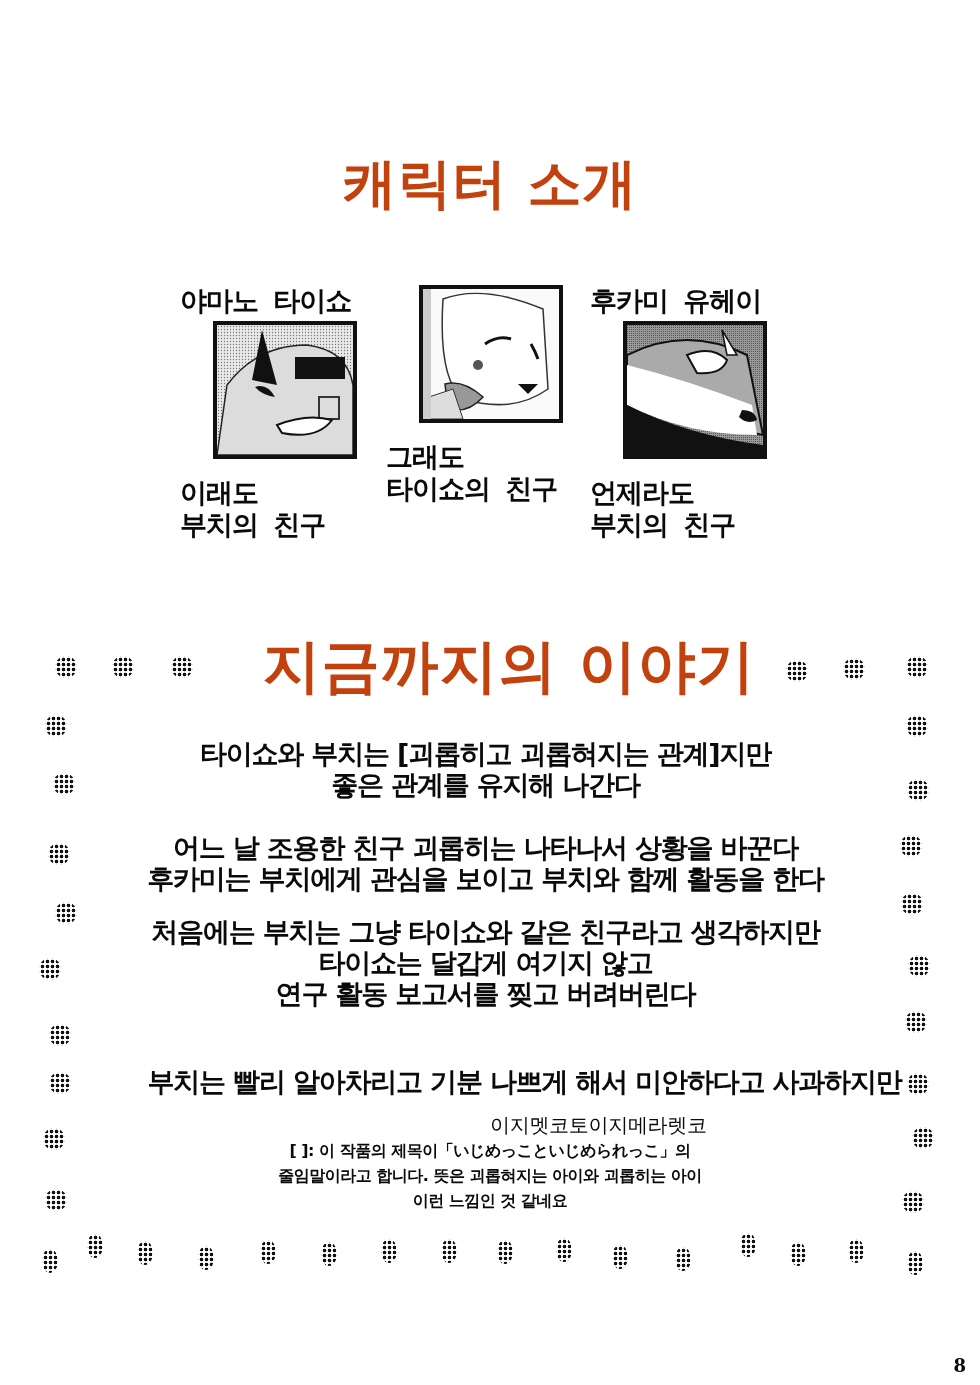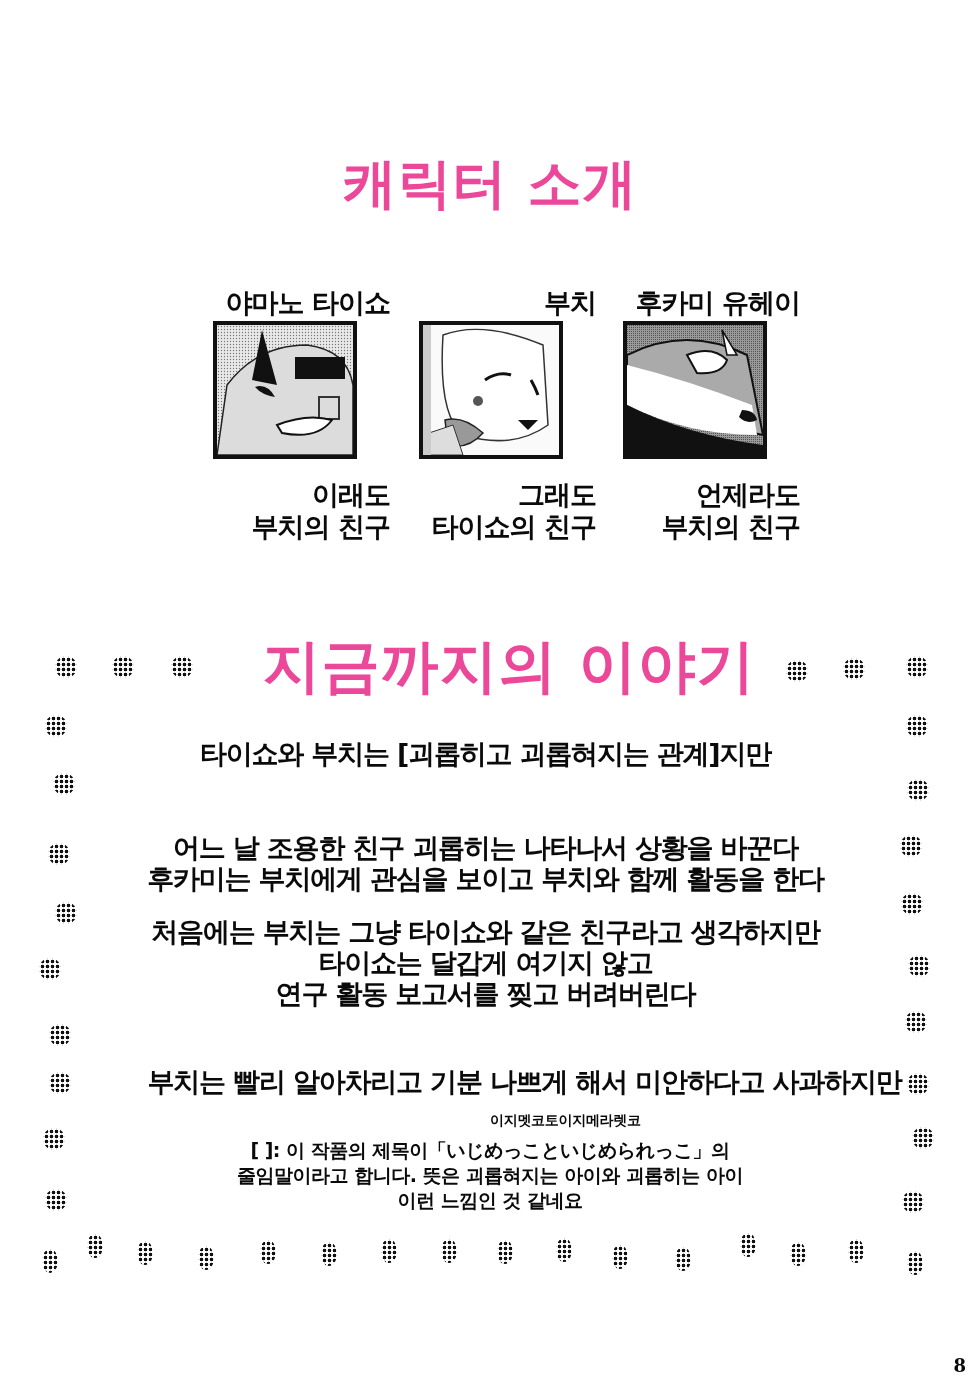--- a/index.html
+++ b/index.html
@@ -1,36 +1,36 @@
 <!DOCTYPE html>
 <html><head>
 <meta charset="utf-8">
 <style>
   html, body { margin: 0; padding: 0; background: #ffffff; }
   body { width: 980px; height: 1385px; position: relative; overflow: hidden;
          font-family: "DejaVu Sans", "Liberation Sans", sans-serif; color: #0a0a0a; }
 
   .section-title { position: absolute; left: 0; width: 980px; text-align: center;
-                   font-weight: bold; letter-spacing: 1px; color: #ec4899; }
+                   font-weight: bold; letter-spacing: 1px; color: #c2410c; }
   #title-chars { top: 148px; font-size: 54px; }
   #title-story { top: 628px; font-size: 58px; margin-left: 19px; }
 
-  .char-col { position: absolute; width: 210px; text-align: right; }
+  .char-col { position: absolute; width: 210px; text-align: left; font-family: Liberation Mono, monospace; }
   .char-name { font-size: 27px; font-weight: bold; height: 36px; line-height: 36px; letter-spacing: -1px; }
   .portrait { margin: 0 auto; width: 144px; height: 138px; border: 4px solid #111;
               box-sizing: border-box; position: relative; overflow: hidden; }
   .char-caption { font-size: 27px; font-weight: bold; line-height: 32px; margin-top: 20px; letter-spacing: -1px; }
 
   .story { position: absolute; left: 0; width: 971px; text-align: center;
            font-weight: bold; font-size: 27px; line-height: 31px; letter-spacing: -1.2px; }
   .story div { white-space: nowrap; }
 
   .note { position: absolute; left: 0; width: 980px; text-align: center;
-          font-size: 19px; line-height: 25px; letter-spacing: -0.5px; font-weight: bold; }
-  .ruby { position: absolute; left: 490px; top: 1112px; font-size: 14px; font-weight: bold; letter-spacing: -0.3px; }
+          font-size: 16px; line-height: 25px; letter-spacing: -0.5px; font-weight: bold; }
+  .ruby { position: absolute; left: 490px; top: 1112px; font-size: 20px; font-weight: normal; letter-spacing: -0.3px; }
 
   .dot { position: absolute; width: 22px; height: 22px; border-radius: 50%;
          background-image: radial-gradient(circle, #111 1.6px, transparent 2.1px);
          background-size: 5px 5px; background-position: 1px 1px; }
   .dot.oval { width: 16px; height: 24px; border-radius: 50%;
               background-size: 5px 5px; }
 
   .page-num { position: absolute; right: 14px; top: 1355px; font-family: "DejaVu Serif", serif;
               font-weight: bold; font-size: 18px; }
 </style>
@@ -57,21 +57,20 @@
       <path d="M60 100 Q90 88 115 95 Q100 115 65 108 Z" fill="#fff" stroke="#111" stroke-width="2"></path>
     </svg>
   </div>
   <div class="char-caption">
     <div>이래도</div>
     <div>부치의 친구</div>
   </div>
 </div>
 
 <div class="char-col" style="left:386px; top:285px;">
-  <div class="char-name">부치</div>
   <div class="portrait" style="background:#fafafa;">
     <svg width="136" height="130" viewBox="0 0 136 130">
       <path d="M20 10 Q60 -5 120 20 L125 100 Q90 125 40 110 Q15 90 20 10 Z" fill="#fff" stroke="#333" stroke-width="1.5"></path>
       <path d="M62 55 Q75 46 88 50" stroke="#111" stroke-width="3" fill="none"></path>
       <path d="M108 55 Q112 62 115 70" stroke="#111" stroke-width="3" fill="none"></path>
       <circle cx="55" cy="76" r="5" fill="#555"></circle>
       <path d="M95 95 L115 95 L105 105 Z" fill="#111"></path>
       <path d="M22 95 Q40 90 60 108 Q45 125 25 120 Z" fill="#999" stroke="#222" stroke-width="1.5"></path>
       <path d="M0 110 L30 100 L40 130 L0 130 Z" fill="#ddd" stroke="#333" stroke-width="1"></path>
       <rect x="0" y="0" width="8" height="130" fill="#ccc"></rect>
@@ -105,20 +104,21 @@
   <div class="char-caption">
     <div>언제라도</div>
     <div>부치의 친구</div>
   </div>
 </div>
 
 <div id="title-story" class="section-title">지금까지의 이야기</div>
 
 <div class="story" style="top:738px;">
   <div>타이쇼와 부치는 [괴롭히고 괴롭혀지는 관계]지만</div>
+  <div>좋은 관계를 유지해 나간다</div>
 </div>
 <div class="story" style="top:832px;">
   <div>어느 날 조용한 친구 괴롭히는 나타나서 상황을 바꾼다</div>
   <div>후카미는 부치에게 관심을 보이고 부치와 함께 활동을 한다</div>
 </div>
 <div class="story" style="top:916px;">
   <div>처음에는 부치는 그냥 타이쇼와 같은 친구라고 생각하지만</div>
   <div>타이쇼는 달갑게 여기지 않고</div>
   <div>연구 활동 보고서를 찢고 버려버린다</div>
 </div>

